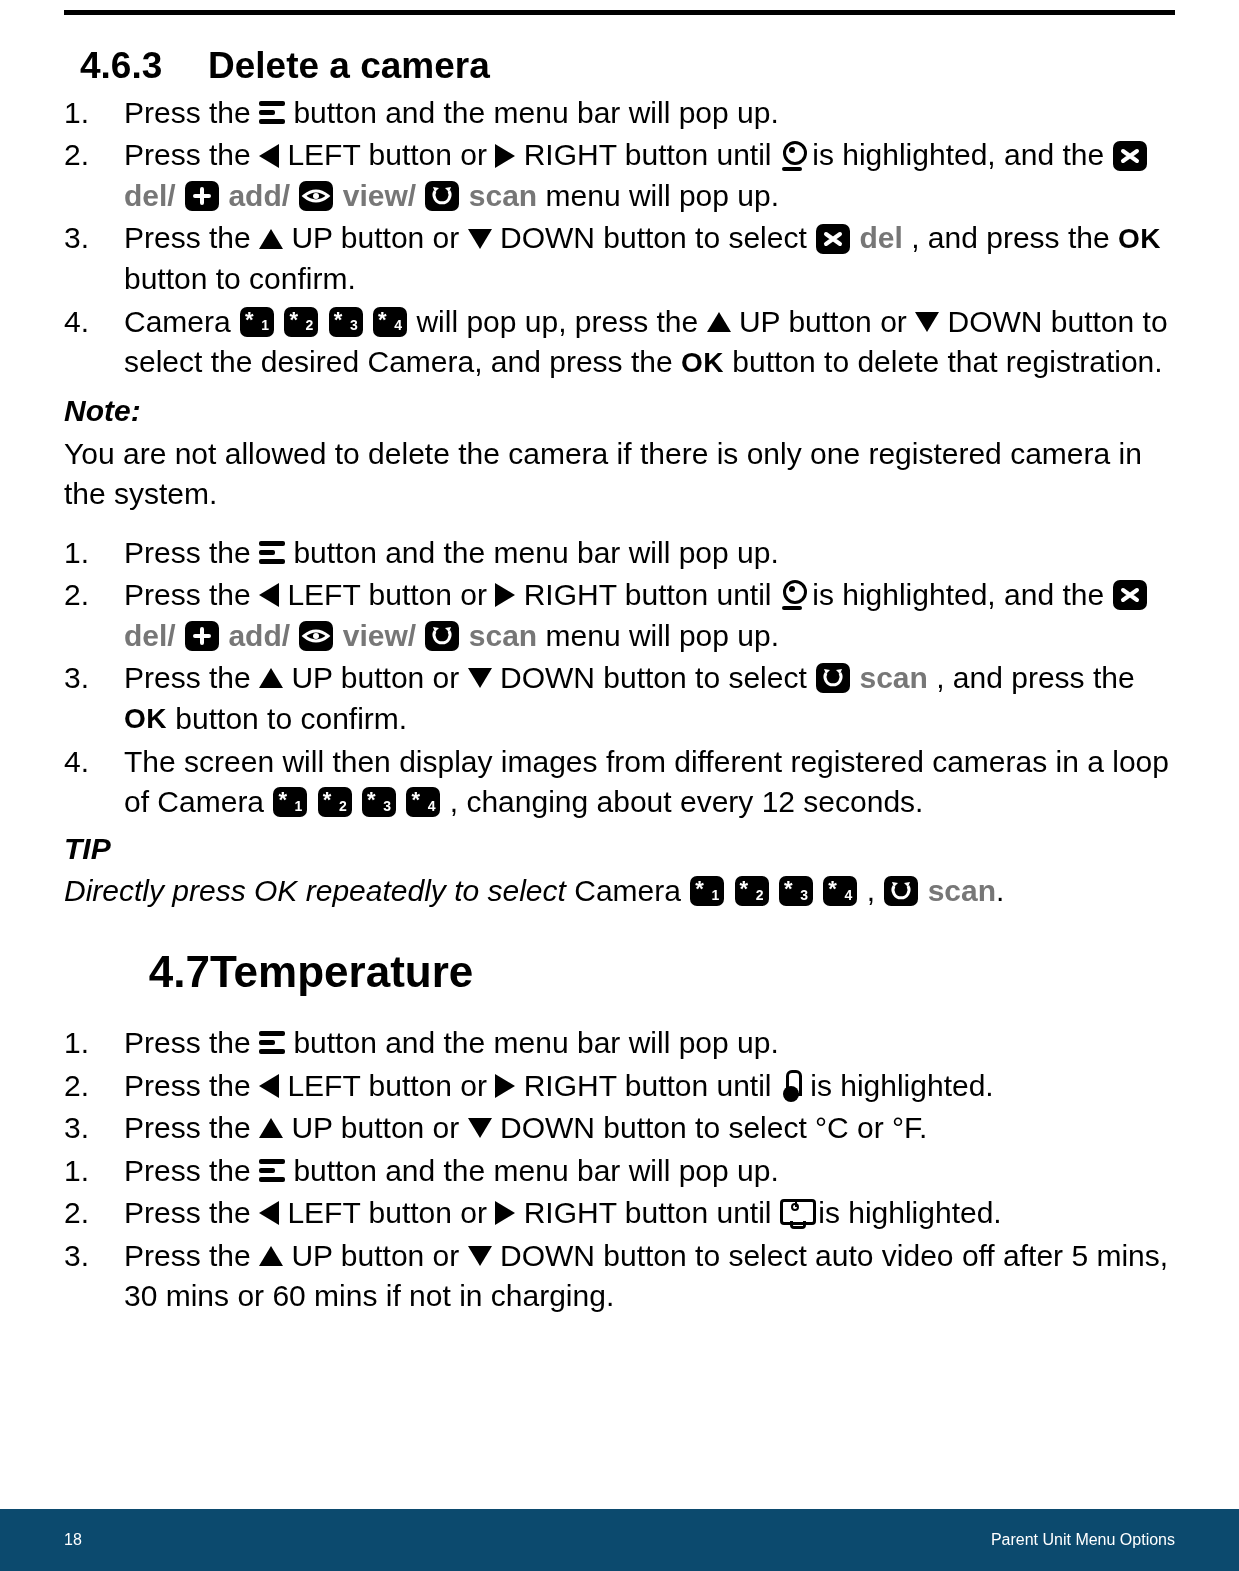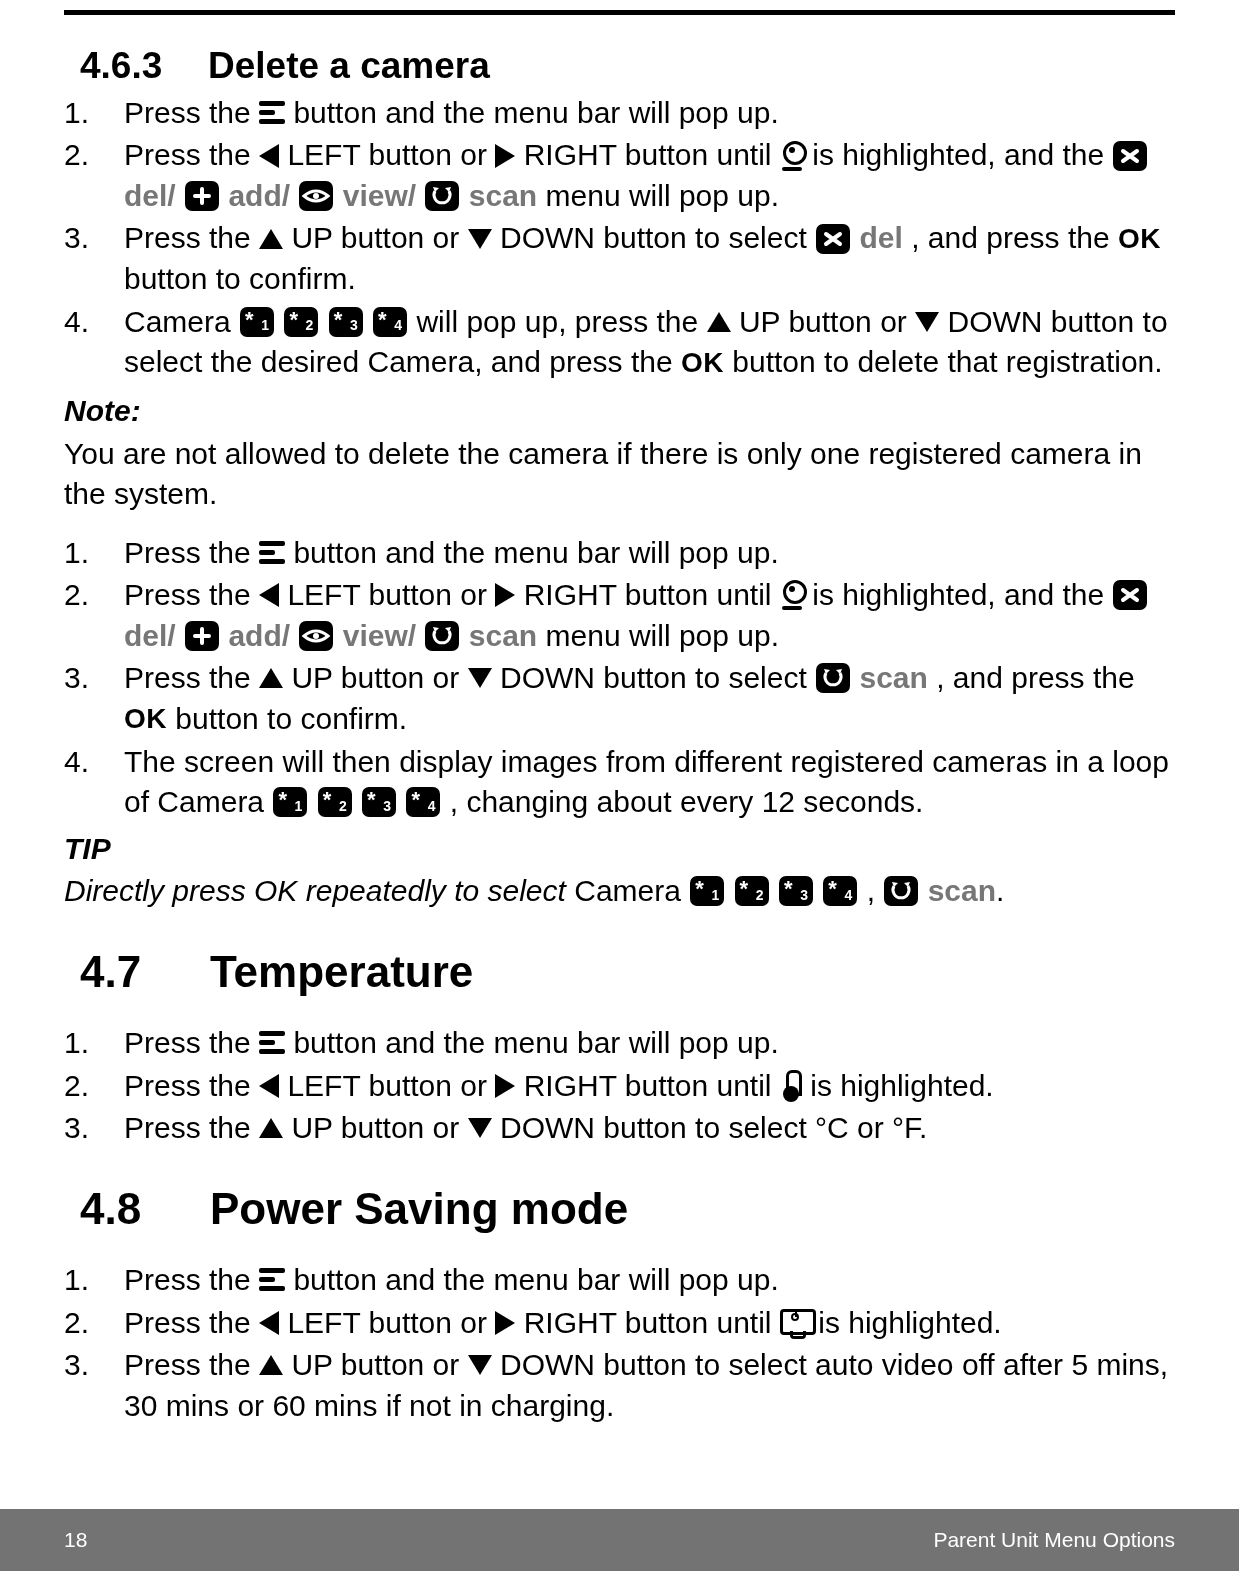--- a/index.html
+++ b/index.html
@@ -28,21 +28,21 @@
     margin-top: 4px;
     margin-bottom: 2px;
   }
   .sec-h3 .num { display: inline-block; width: 128px; }
   .sec-h2 {
     font-size: 44px;
     font-weight: 700;
     margin-top: 30px;
     margin-bottom: 22px;
   }
-  .sec-h2 .num { display: inline-block; width: 130px; }
+  .sec-h2 .num { display: inline-block; width: 130px; text-align: right; }
   ol.steps {
     list-style: none;
     margin: 0;
     padding: 0;
     counter-reset: step;
   }
   ol.steps > li {
     counter-increment: step;
     position: relative;
     padding-left: 60px;
@@ -138,23 +138,23 @@
   .monitor .pwr::after { content:""; position:absolute; left:2px; top:-4px; width:2.5px; height:6px; background:#000; }
 
   
   .gry { color:#777; font-weight:600; }
 
   
   .footer {
     position: absolute;
     left: 0; right: 0; bottom: 0;
     height: 62px;
-    background: #737373;
+    background: #0c4a6e;
     color: #fff;
-    font-size: 21px;
+    font-size: 16px;
     display: flex;
     align-items: center;
     justify-content: space-between;
     padding: 0 64px;
   }
 </style>
 </head>
 <body>
 
 <div class="page">
@@ -325,23 +325,20 @@
     </li>
     <li>
       <span>Press the </span>
       <span class="glyph tri-up"></span>
       <span> UP button or </span>
       <span class="glyph tri-down"></span>
       <span> DOWN button to select °C or °F.</span>
     </li>
   </ol>
 
-  <h2 class="sec-h2">
-    <span class="num">4.8</span><span>Power Saving mode</span>
-  </h2>
   <ol class="steps">
     <li>
       <span>Press the </span>
       <span class="glyph menu-icon"><span></span><span></span><span></span></span>
       <span> button and the menu bar will pop up.</span>
     </li>
     <li>
       <span>Press the </span>
       <span class="glyph tri-left"></span>
       <span> LEFT button or </span>

